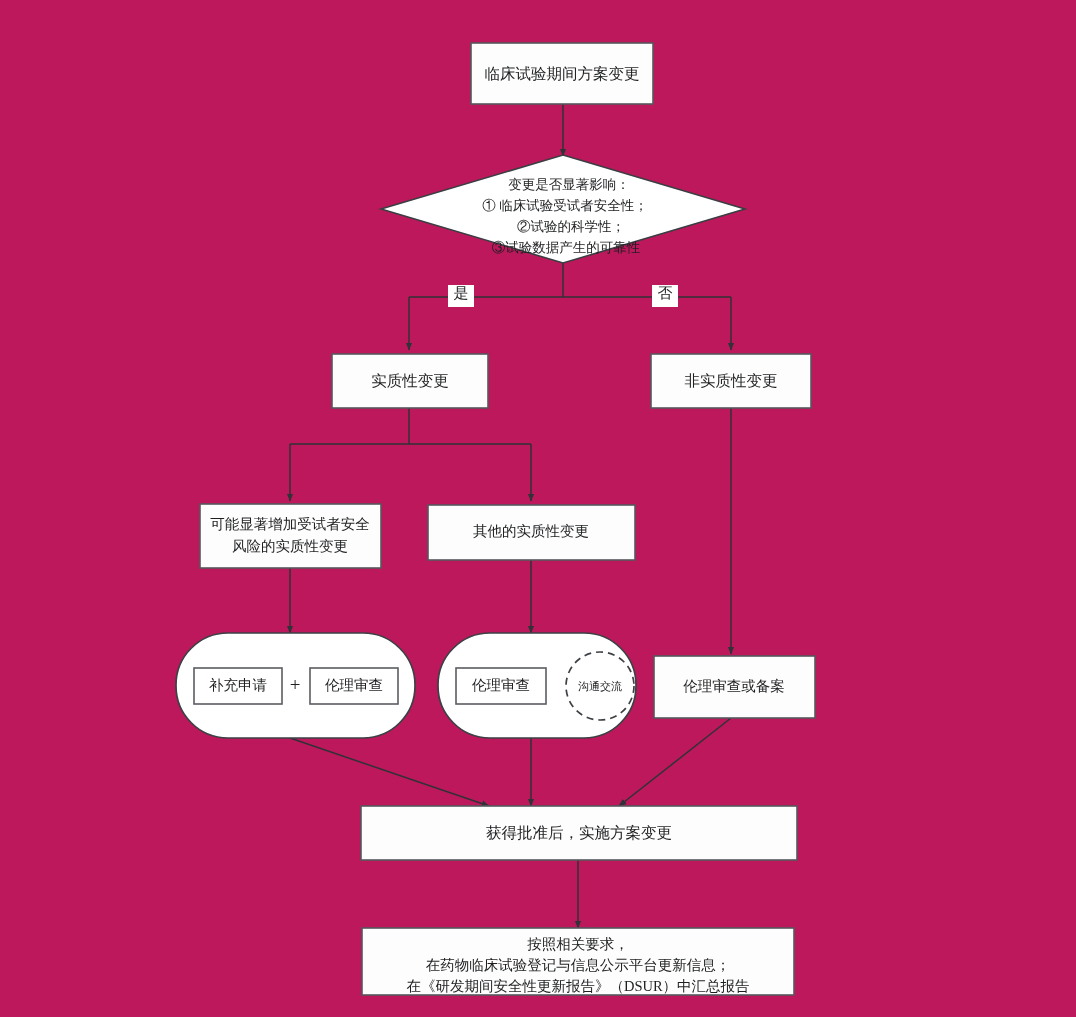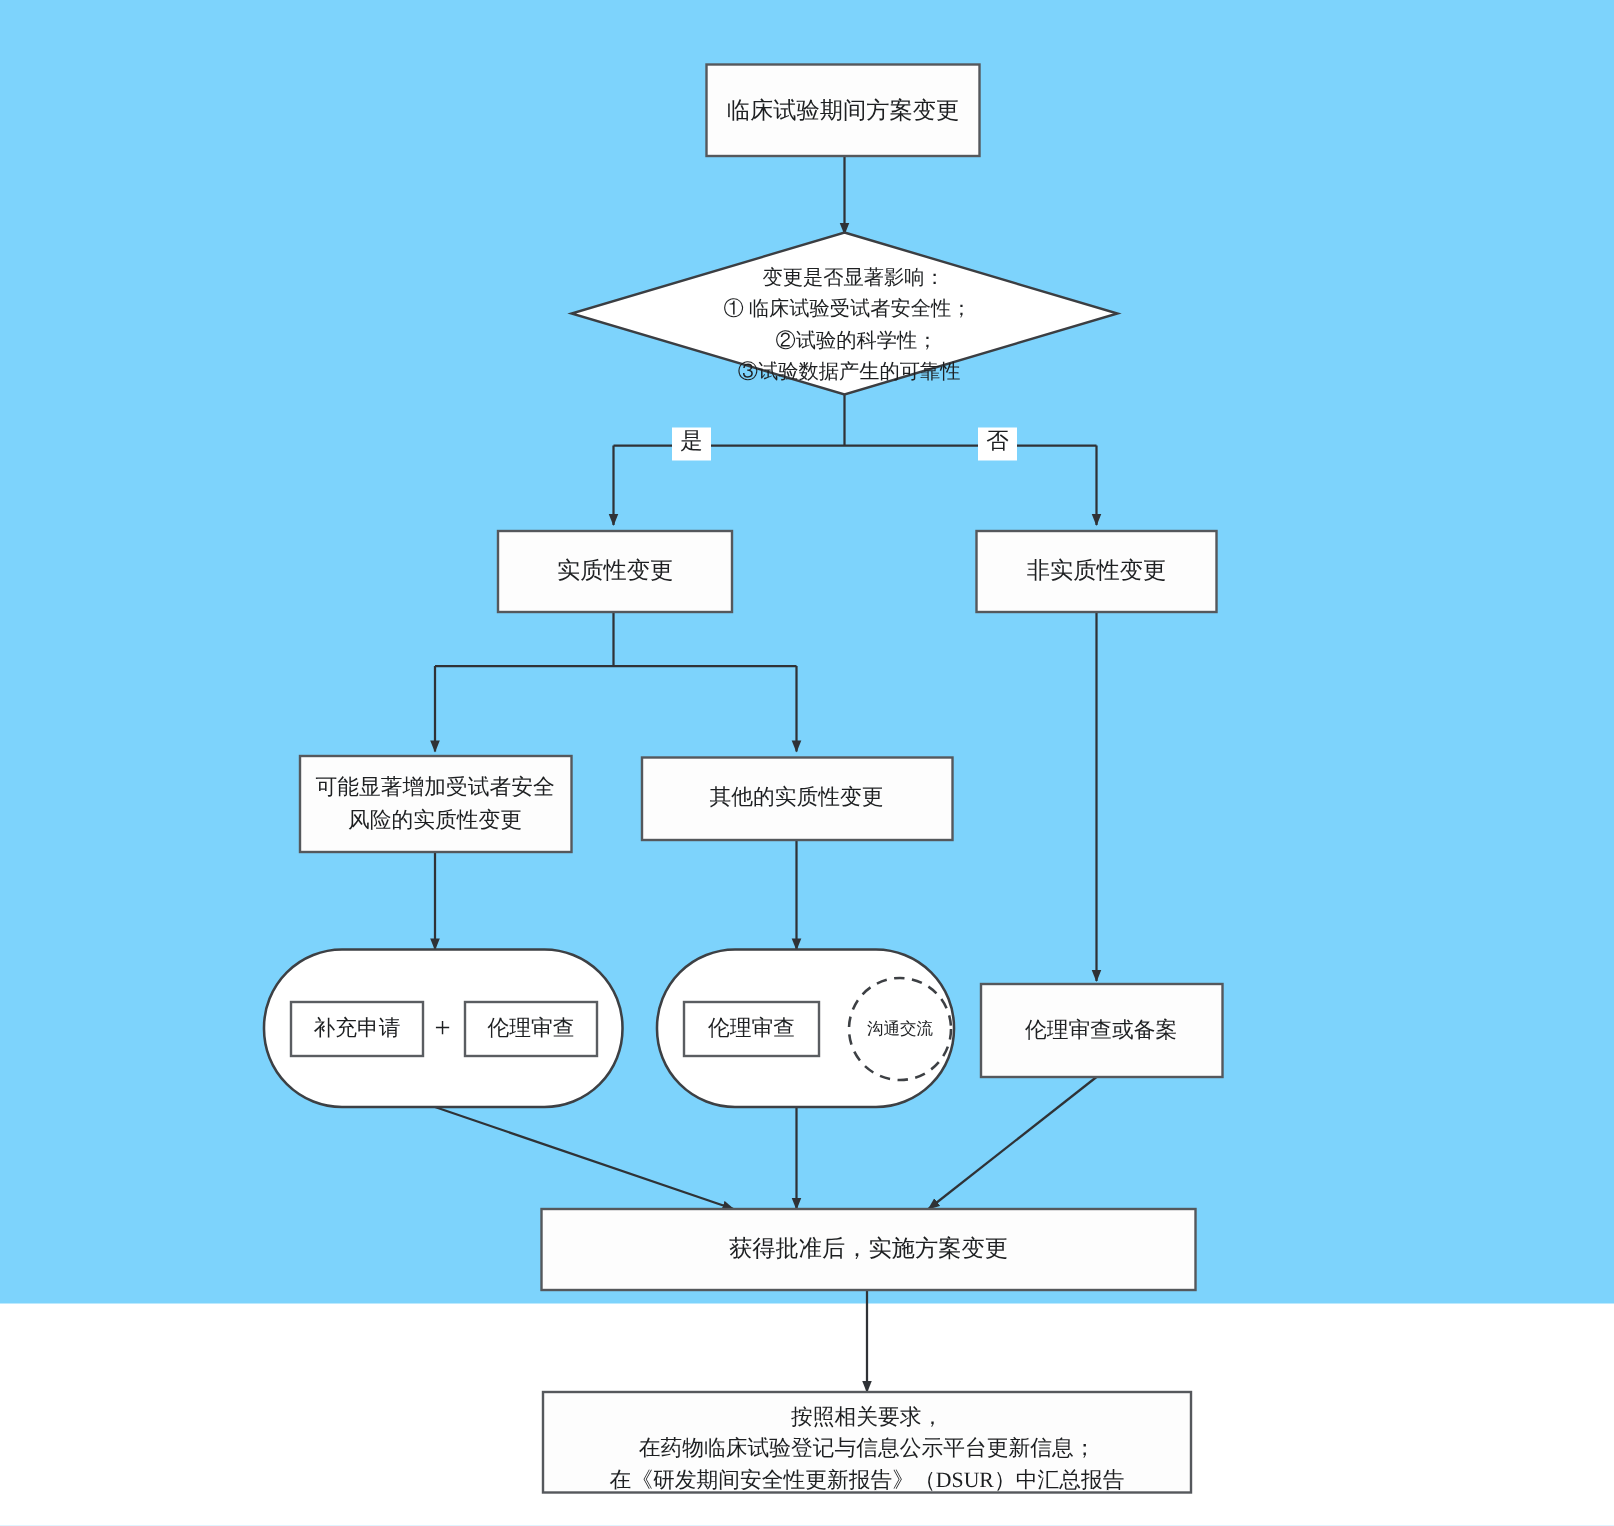--- a/index.html
+++ b/index.html
@@ -9,22 +9,22 @@
   }
   body {
     width: 1076px;
     height: 1017px;
     font-family: "Liberation Serif", "DejaVu Serif", serif;
     overflow: hidden;
   }
   #flowchart-root {
     position: relative;
     width: 1076px;
-    height: 869px;
-    background: #7dd3fc;
+    height: 1017px;
+    background: #be185d;
   }
   svg.chart-canvas {
     position: absolute;
     left: 0;
     top: 0;
     width: 1076px;
     height: 1017px;
     display: block;
   }
   .node-rect {

